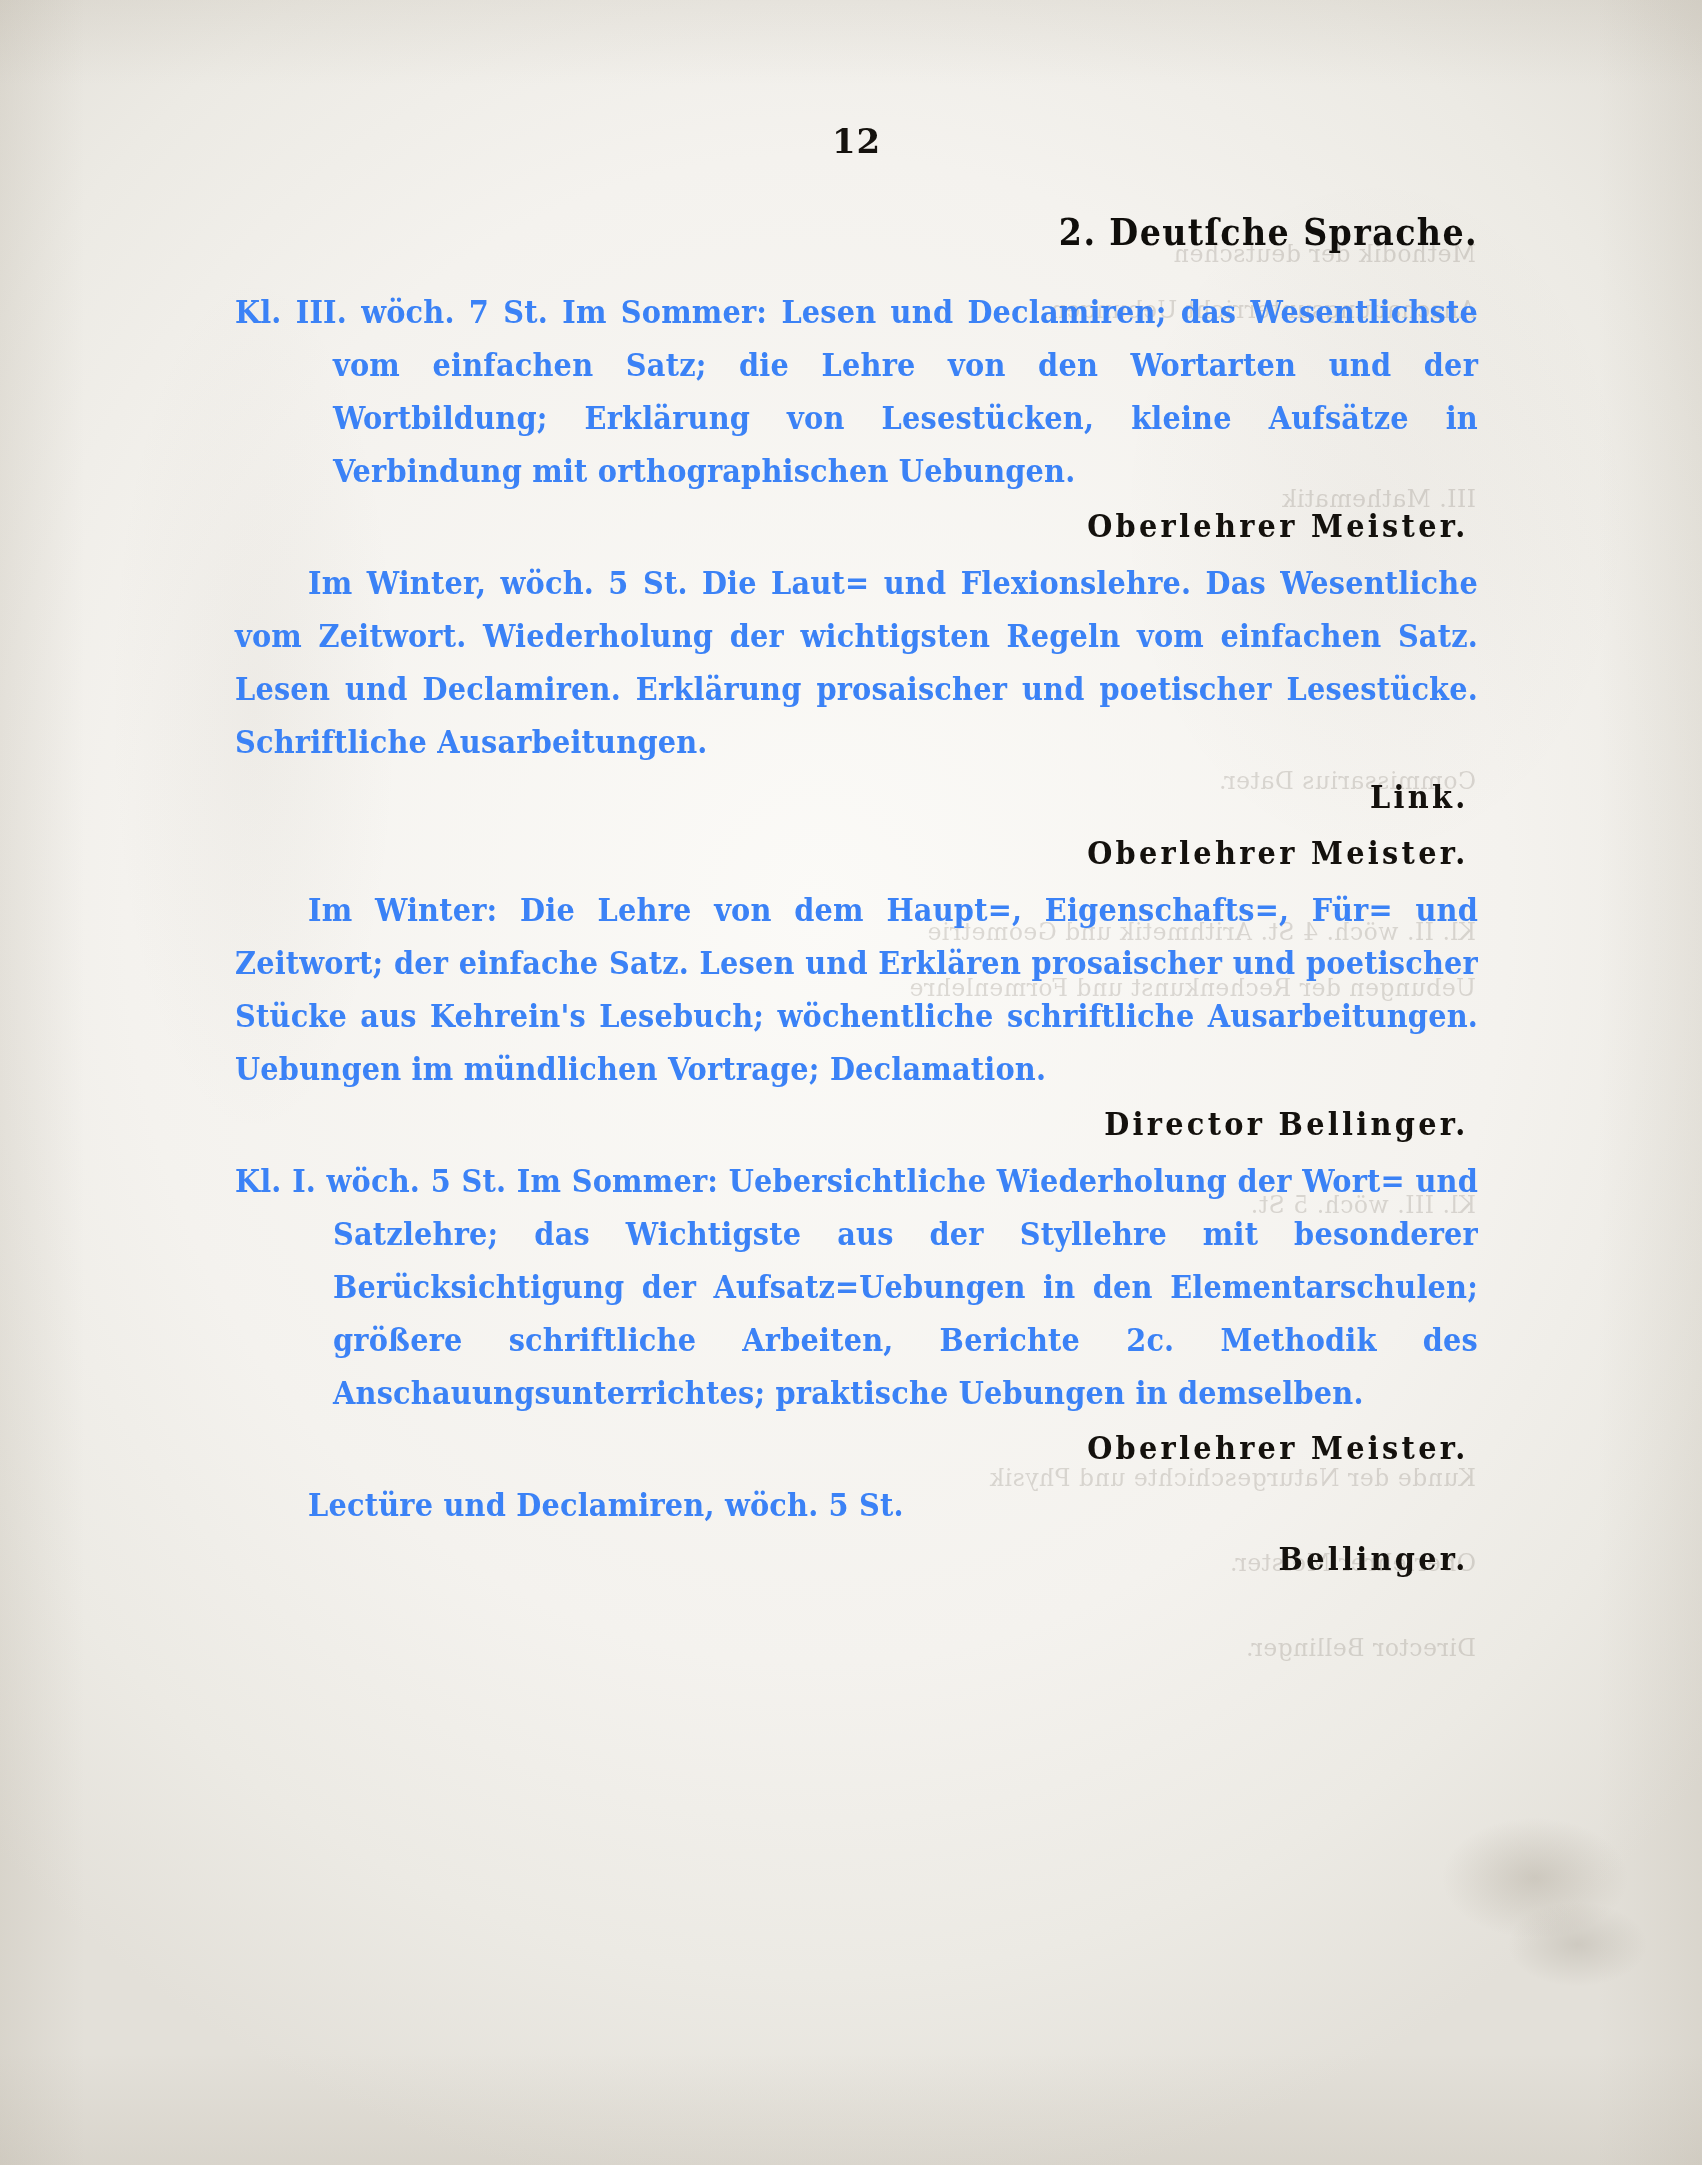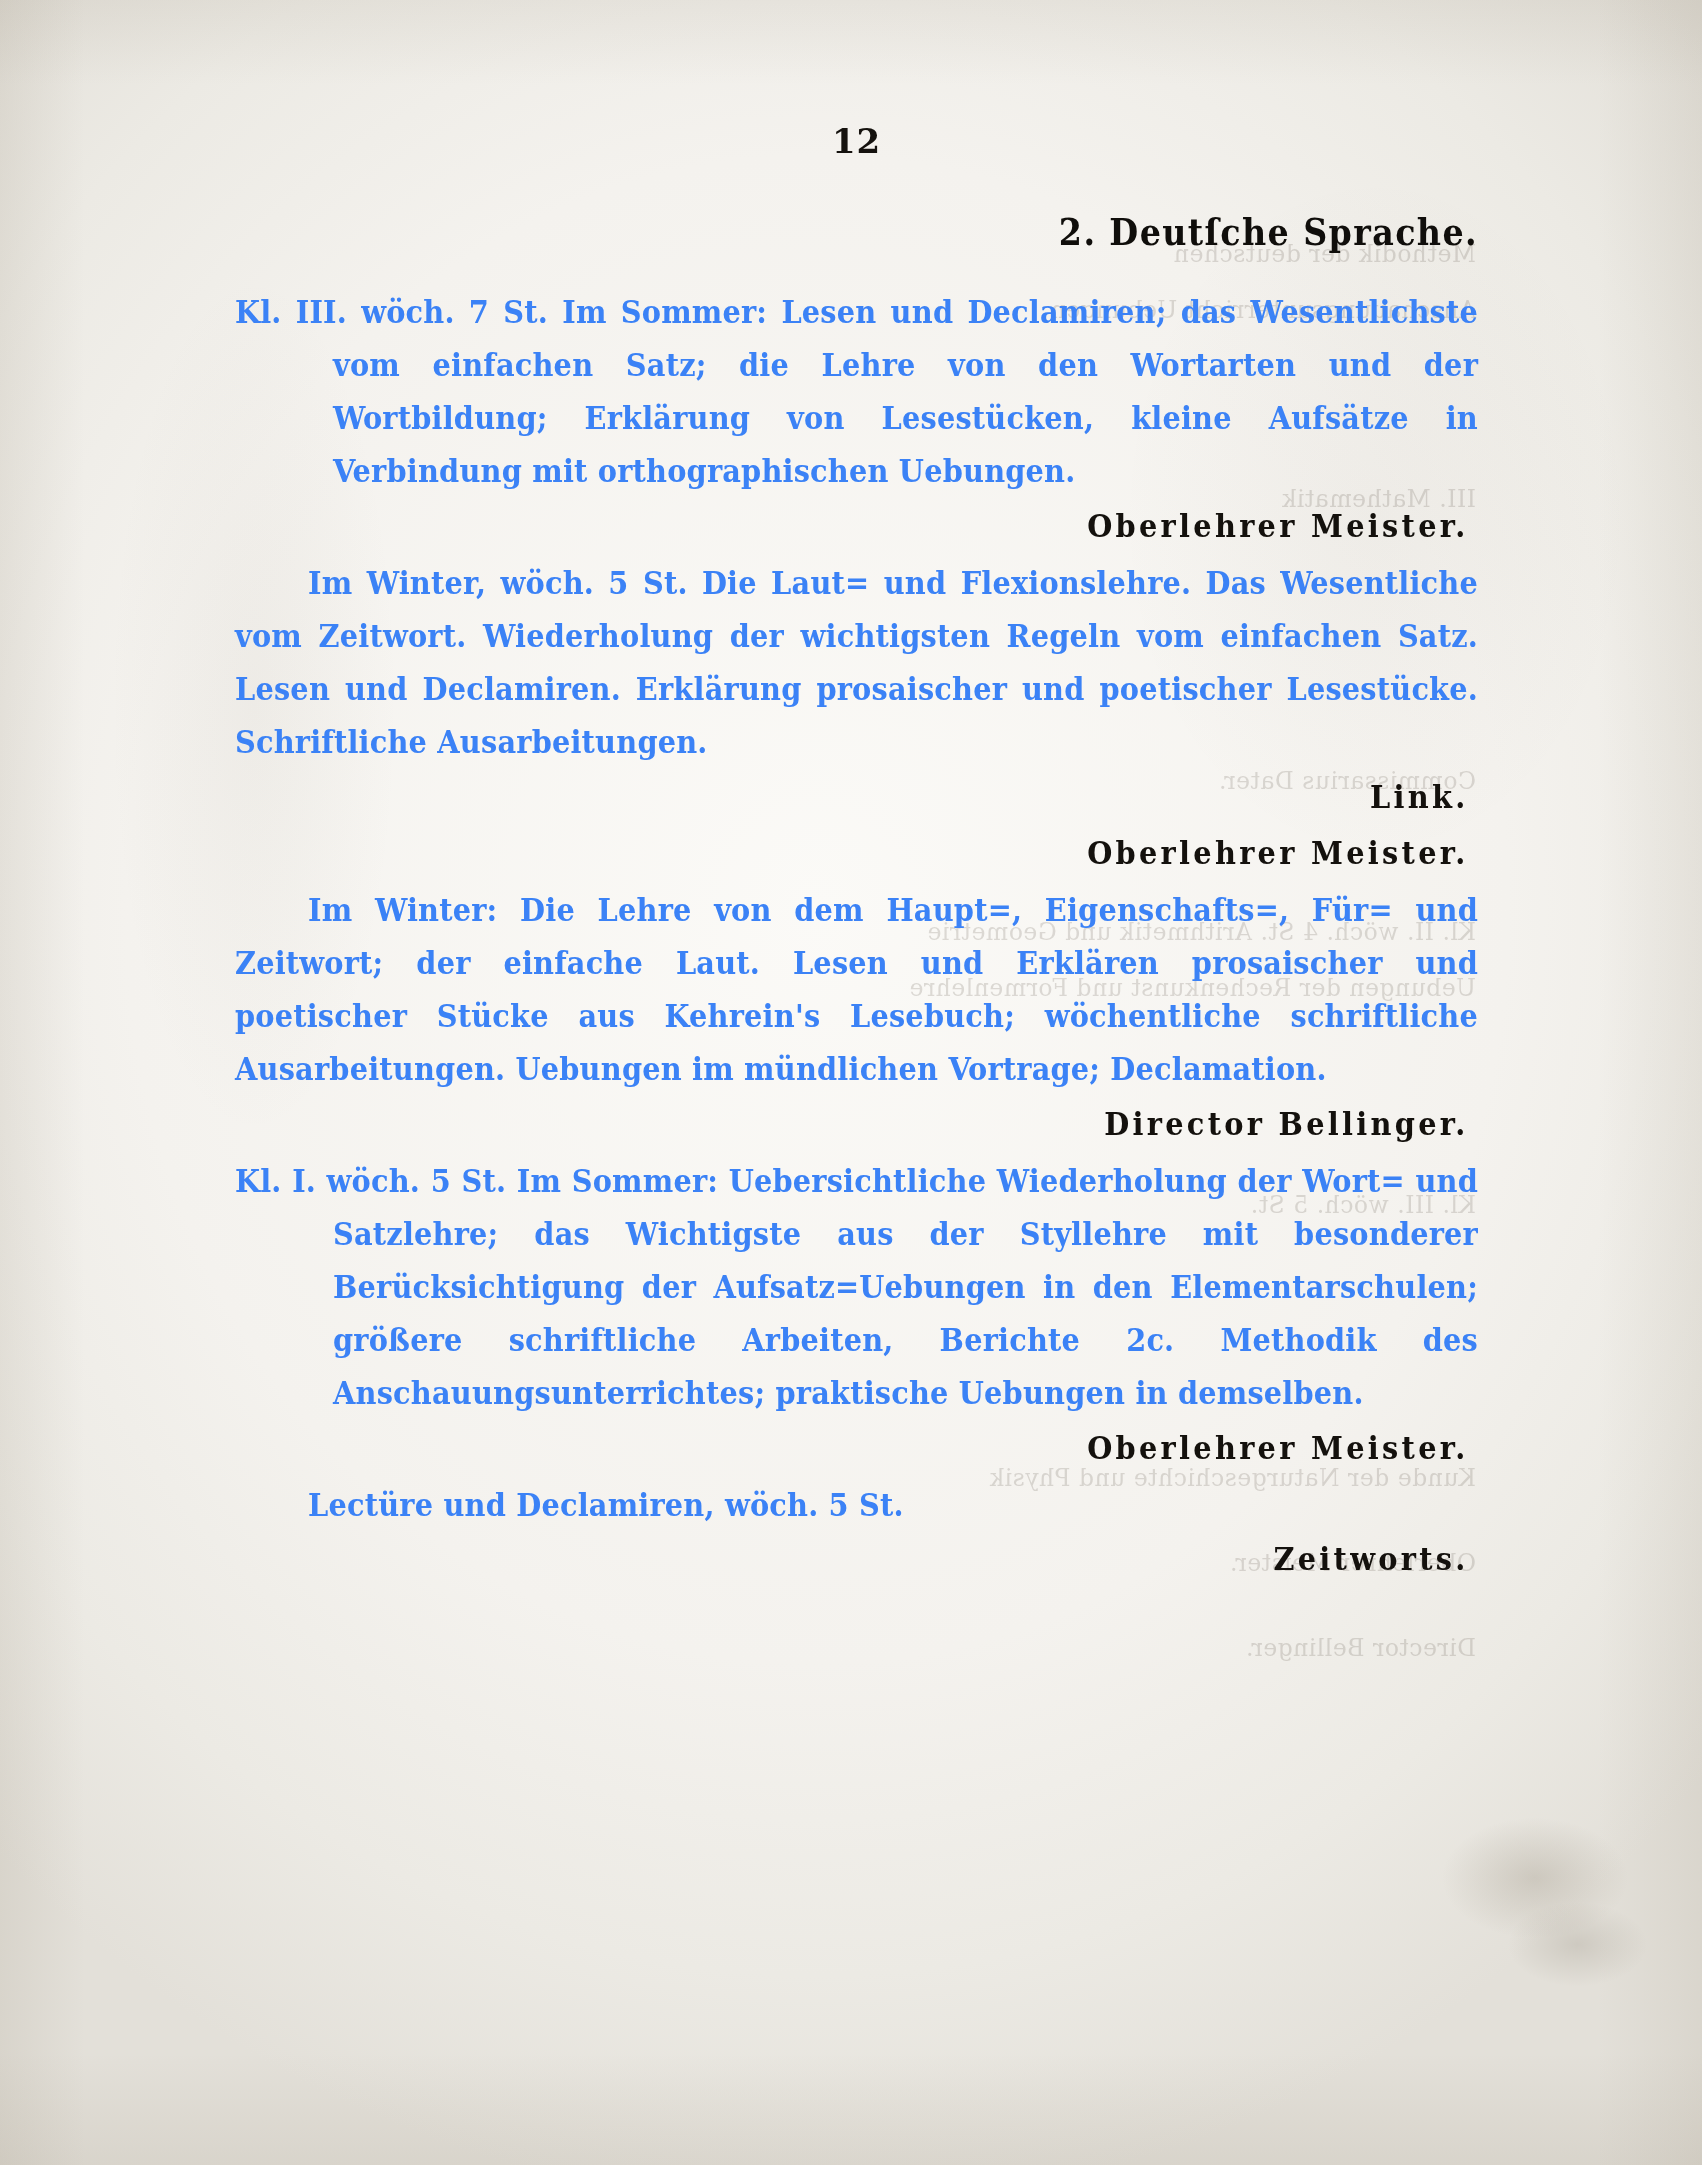--- a/index.html
+++ b/index.html
@@ -155,24 +155,24 @@
   <div class="section-head fraktur">2. Deutſche Sprache.</div>
 
   <div class="para hang fraktur">Kl. III. wöch. 7 St.  Im Sommer:  Lesen und Declamiren; das Wesentlichste vom einfachen Satz; die Lehre von den Wortarten und der Wortbildung; Erklärung von Lesestücken, kleine Aufsätze in Verbindung mit orthographischen Uebungen.</div>
   <div class="attrib spaced fraktur">Oberlehrer Meister.</div>
 
   <div class="para indent fraktur">Im Winter, wöch. 5 St.  Die Laut= und Flexionslehre.  Das Wesentliche vom Zeitwort.  Wiederholung der wichtigsten Regeln vom einfachen Satz.  Lesen und Declamiren.  Erklärung prosaischer und poetischer Lesestücke.  Schriftliche Ausarbeitungen.</div>
   <div class="attrib spaced fraktur">Link.</div>
 
   <div class="attrib spaced fraktur">Oberlehrer Meister.</div>
 
-  <div class="para indent fraktur">Im Winter:  Die Lehre von dem Haupt=, Eigenschafts=, Für= und Zeitwort; der einfache Laut.  Lesen und Erklären prosaischer und poetischer Stücke aus Kehrein's Lesebuch; wöchentliche schriftliche Ausarbeitungen.  Uebungen im mündlichen Vortrage; Declamation.</div>
+  <div class="para indent fraktur">Im Winter:  Die Lehre von dem Haupt=, Eigenschafts=, Für= und Zeitwort; der einfache Satz.  Lesen und Erklären prosaischer und poetischer Stücke aus Kehrein's Lesebuch; wöchentliche schriftliche Ausarbeitungen.  Uebungen im mündlichen Vortrage; Declamation.</div>
   <div class="attrib spaced fraktur">Director Bellinger.</div>
 
   <div class="para hang fraktur">Kl. I. wöch. 5 St.  Im Sommer:  Uebersichtliche Wiederholung der Wort= und Satzlehre; das Wichtigste aus der Styllehre mit besonderer Berücksichtigung der Aufsatz=Uebungen in den Elementarschulen; größere schriftliche Arbeiten, Berichte 2c.  Methodik des Anschauungsunterrichtes; praktische Uebungen in demselben.</div>
   <div class="attrib spaced fraktur">Oberlehrer Meister.</div>
 
   <div class="para indent fraktur">Lectüre und Declamiren, wöch. 5 St.</div>
-  <div class="attrib spaced fraktur">Zeitworts.</div>
+  <div class="attrib spaced fraktur">Bellinger.</div>
 
 
 </div>
 
 
 </body></html>

